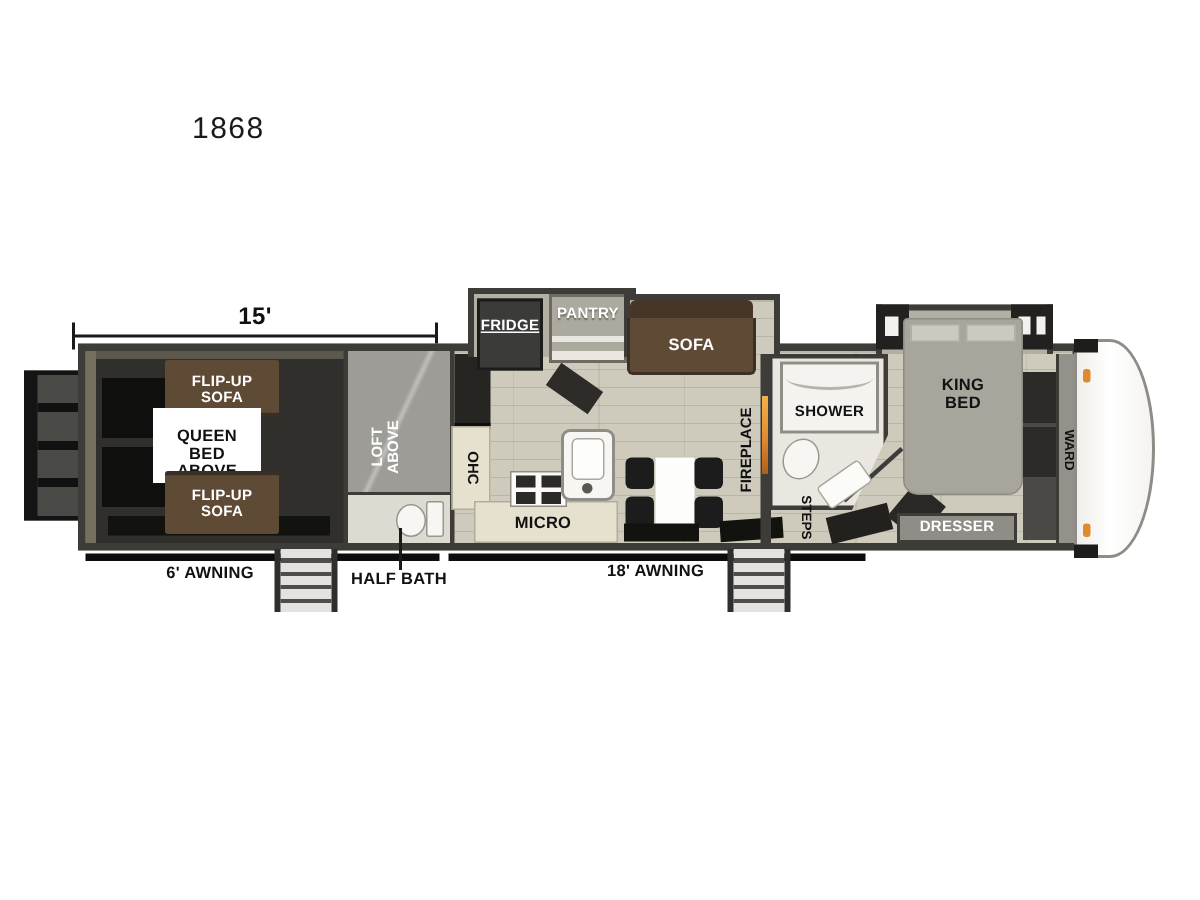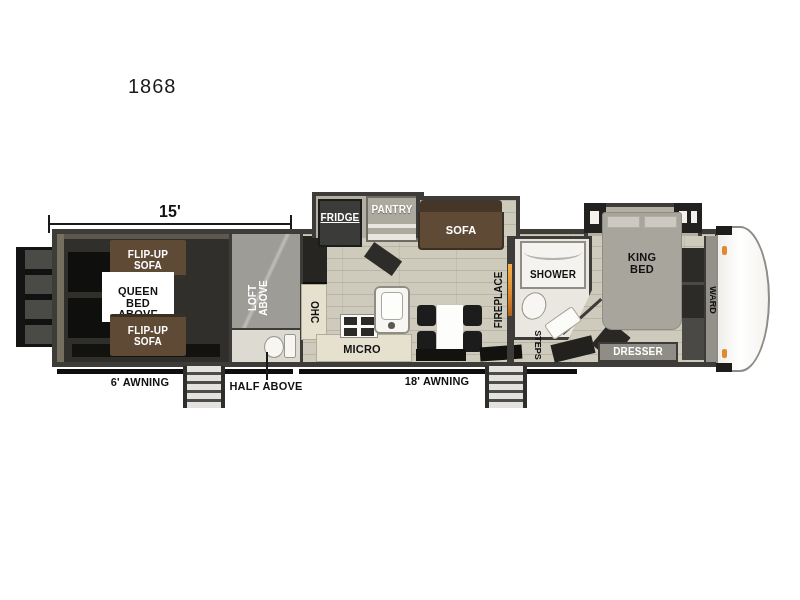--- a/index.html
+++ b/index.html
@@ -155,15 +155,15 @@
 
   <div class="abs" style="left:57px;top:369px;width:236px;height:5px;background:#0d0d0d;"></div>
   <div class="abs" style="left:299px;top:369px;width:278px;height:5px;background:#0d0d0d;"></div>
   <div class="lbl" style="left:92px;top:377px;width:96px;font-size:11px;">6' AWNING</div>
   <div class="lbl" style="left:388px;top:376px;width:98px;font-size:11px;">18' AWNING</div>
 
   <div class="abs ladder" style="left:183px;top:366px;width:42px;height:42px;"></div>
   <div class="abs ladder" style="left:485px;top:366px;width:42px;height:42px;"></div>
 
   <div class="abs" style="left:266px;top:352px;width:2px;height:28px;background:#1a1a1a;"></div>
-  <div class="lbl" style="left:220px;top:381px;width:92px;font-size:11px;">HALF ABOVE</div>
+  <div class="lbl" style="left:220px;top:381px;width:92px;font-size:11px;">HALF BATH</div>
 
 </div>
 
 </body></html>

